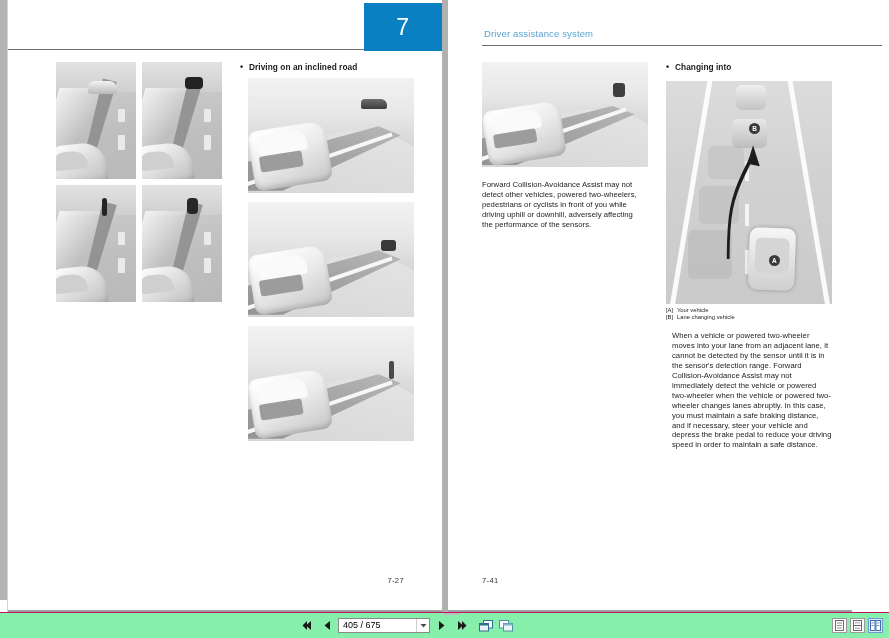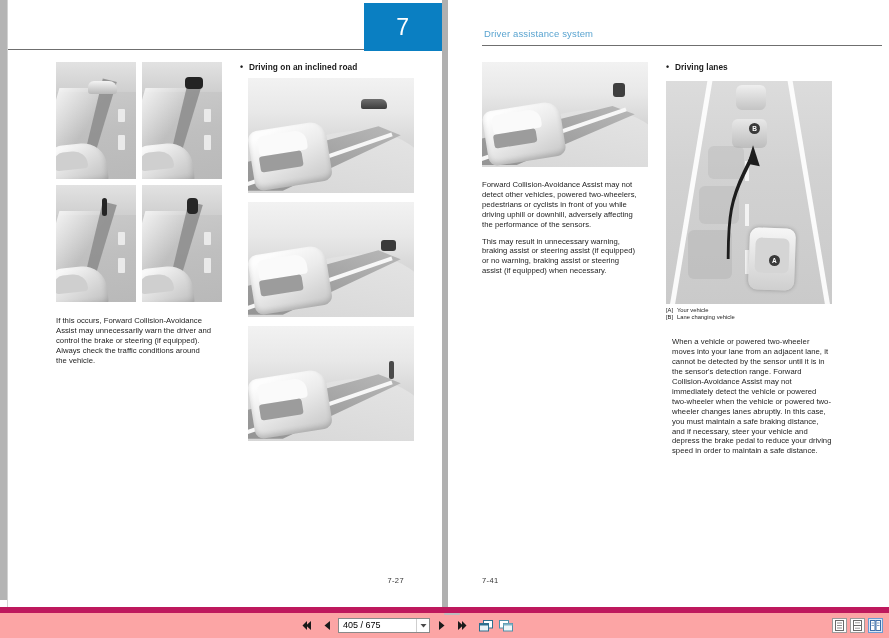--- a/index.html
+++ b/index.html
@@ -306,22 +306,22 @@
     font-size: 7.5px;
     color: #333;
     letter-spacing: .4px;
   }
 
   
   #toolbar {
     position: absolute;
     left: 0; bottom: 0;
     width: 889px; height: 25px;
-    background: #fca5a5;
-    border-top: 6px solid #be185d;
+    background: #86efac;
+    border-top: 1px solid #be185d;
     display: flex;
     align-items: center;
   }
   #tb-handle {
     position: absolute;
     left: 444px; top: -1px;
     width: 16px; height: 4px;
     background: transparent;
   }
   #tb-handle::before {
@@ -460,21 +460,20 @@
               <div class="cp-dash" style="top:40%; height:13px;"></div>
               <div class="cp-dash" style="top:62%; height:15px;"></div>
               <div class="cp-target" style="left:56%; top:11%; width:11px; height:16px; border-radius:4px; background:#272727;"></div>
               <div class="cp-ego">
                 <div class="cp-ego-win"></div>
               </div>
             </div>
           </div>
 
           <div style="margin-top:12px; width:156px;">
-            <p class="body">If this occurs, Forward Collision-Avoidance Assist may unnecessarily warn the driver and control the brake or steering (if equipped). Always check the traffic conditions around the vehicle.</p>
           </div>
         </div>
 
         <div class="col" style="left:232px; top:62px; width:180px;">
 
           <div class="bullet-head">
             <span class="dot">•</span>
             <span class="txt">Driving on an inclined road</span>
           </div>
 
@@ -533,29 +532,28 @@
             <div class="inc-line"></div>
             <div class="inc-far" style="right:14%; top:20%; width:12px; height:14px; border-radius:3px; background:#3f3f3f;"></div>
             <div class="inc-ego">
               <div class="inc-ego-roof"></div>
               <div class="inc-ego-win"></div>
             </div>
           </div>
 
           <div style="margin-top:13px; width:158px;">
             <p class="body">Forward Collision-Avoidance Assist may not detect other vehicles, powered two-wheelers, pedestrians or cyclists in front of you while driving uphill or downhill, adversely affecting the performance of the sensors.</p>
-            <p class="body">This may result in unnecessary warning, braking assist or steering assist (if equipped) or no warning, braking assist or steering assist (if equipped) when necessary.</p>
           </div>
         </div>
 
         <div class="col" style="left:218px; top:62px; width:190px;">
 
           <div class="bullet-head">
             <span class="dot">•</span>
-            <span class="txt">Driving lanes</span>
+            <span class="txt">Changing into</span>
           </div>
 
           <div id="lanefig" style="position:relative; left:0; top:3px; width:166px; height:223px;">
             <div class="lf-edge" id="lf-edge-l"></div>
             <div class="lf-edge" id="lf-edge-r"></div>
 
             <div class="lf-dash" style="top:4%;  height:16px;"></div>
             <div class="lf-dash" style="top:19%; height:18px;"></div>
             <div class="lf-dash" style="top:36%; height:20px;"></div>
             <div class="lf-dash" style="top:55%; height:22px;"></div>
@@ -586,21 +584,21 @@
             <div class="legend-line">
               <span class="tag">[A]</span>
               <span>Your vehicle</span>
             </div>
             <div class="legend-line">
               <span class="tag">[B]</span>
               <span>Lane changing vehicle</span>
             </div>
           </div>
 
-          <div style="margin-top:16px; margin-left:6px; width:160px;">
+          <div style="margin-top:10px; margin-left:6px; width:160px;">
             <p class="body">When a vehicle or powered two-wheeler moves into your lane from an adjacent lane, it cannot be detected by the sensor until it is in the sensor's detection range. Forward Collision-Avoidance Assist may not immediately detect the vehicle or powered two-wheeler when the vehicle or powered two-wheeler changes lanes abruptly. In this case, you must maintain a safe braking distance, and if necessary, steer your vehicle and depress the brake pedal to reduce your driving speed in order to maintain a safe distance.</p>
           </div>
         </div>
 
         <div class="pagenum" style="left:34px;">7-41</div>
 
         <div class="page-bottom-rule"></div>
       </div>
 
       <div id="chapter-tab">7</div>

